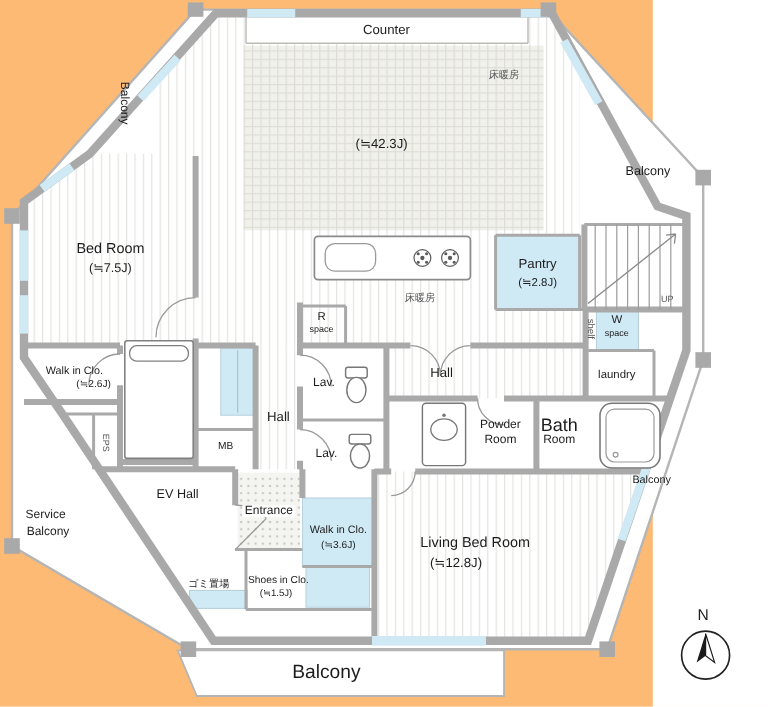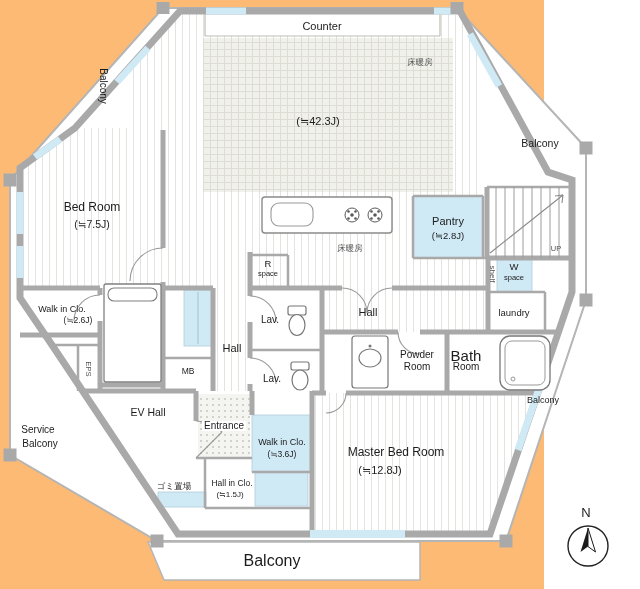--- a/index.html
+++ b/index.html
@@ -192,23 +192,23 @@
 <div class="lbl" style="left:417px;top:367px;font-size:10px">Room</div>
 <div class="lbl" style="left:466px;top:355px;font-size:15px">Bath</div>
 <div class="lbl" style="left:466px;top:367px;font-size:10px">Room</div>
 <div class="lbl" style="left:232px;top:348px;font-size:11px">Hall</div>
 <div class="lbl" style="left:188px;top:371px;font-size:8.5px">MB</div>
 <div class="lbl rot90 muted" style="left:88px;top:369px;font-size:7.5px">EPS</div>
 <div class="lbl" style="left:148px;top:412px;font-size:10.5px">EV Hall</div>
 <div class="lbl chip" style="left:224px;top:426px;font-size:10px">Entrance</div>
 <div class="lbl" style="left:282px;top:442px;font-size:9px">Walk in Clo.</div>
 <div class="lbl" style="left:282px;top:454px;font-size:8.5px">(≒3.6J)</div>
-<div class="lbl" style="left:232px;top:483px;font-size:8.5px">Hall in Clo.</div>
+<div class="lbl" style="left:232px;top:483px;font-size:8.5px">Shoes in Clo.</div>
 <div class="lbl" style="left:230px;top:495px;font-size:8px">(≒1.5J)</div>
-<div class="lbl" style="left:396px;top:452px;font-size:12px">Master Bed Room</div>
+<div class="lbl" style="left:396px;top:452px;font-size:12px">Living Bed Room</div>
 <div class="lbl" style="left:380px;top:470px;font-size:11px">(≒12.8J)</div>
 <div class="lbl" style="left:543px;top:400px;font-size:9px">Balcony</div>
 <div class="lbl" style="left:38px;top:430px;font-size:10px">Service</div>
 <div class="lbl" style="left:40px;top:444px;font-size:10px">Balcony</div>
 <div class="lbl" style="left:174px;top:486px;font-size:8.5px">ゴミ置場</div>
 <div class="lbl" style="left:272px;top:561px;font-size:16px">Balcony</div>
 <div class="lbl" style="left:586px;top:512px;font-size:13px">N</div>
 
 </div>
 

